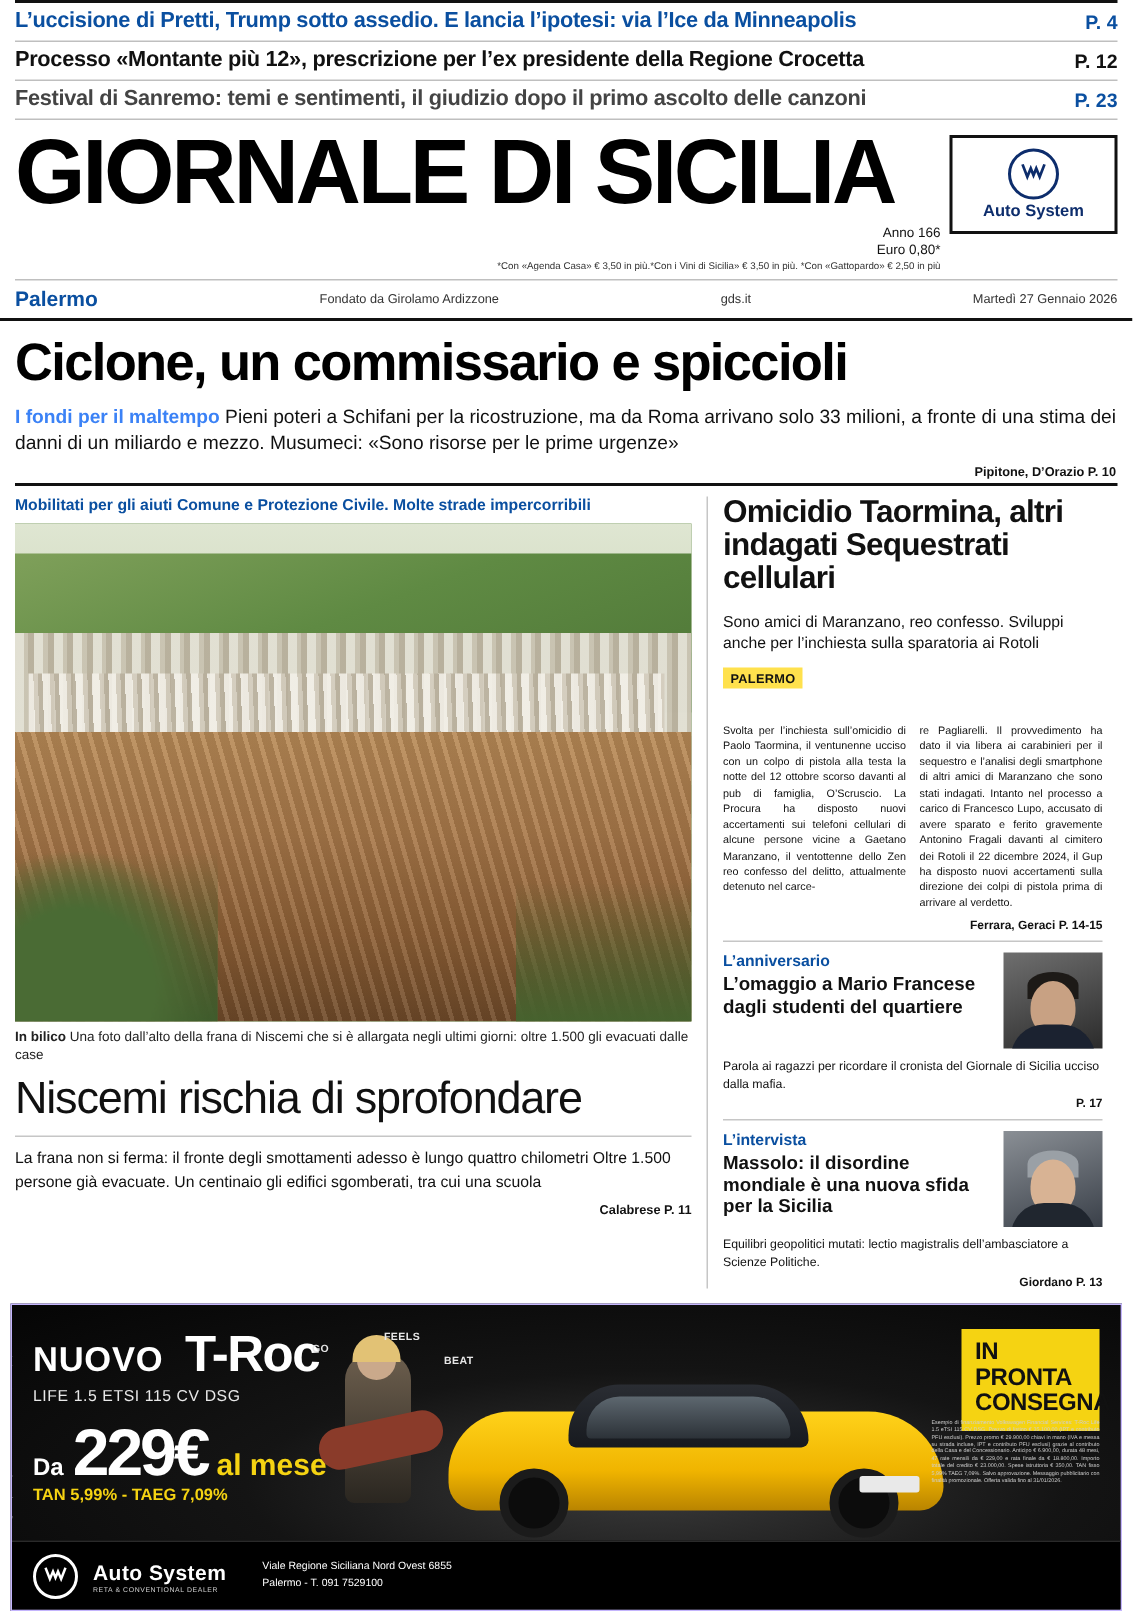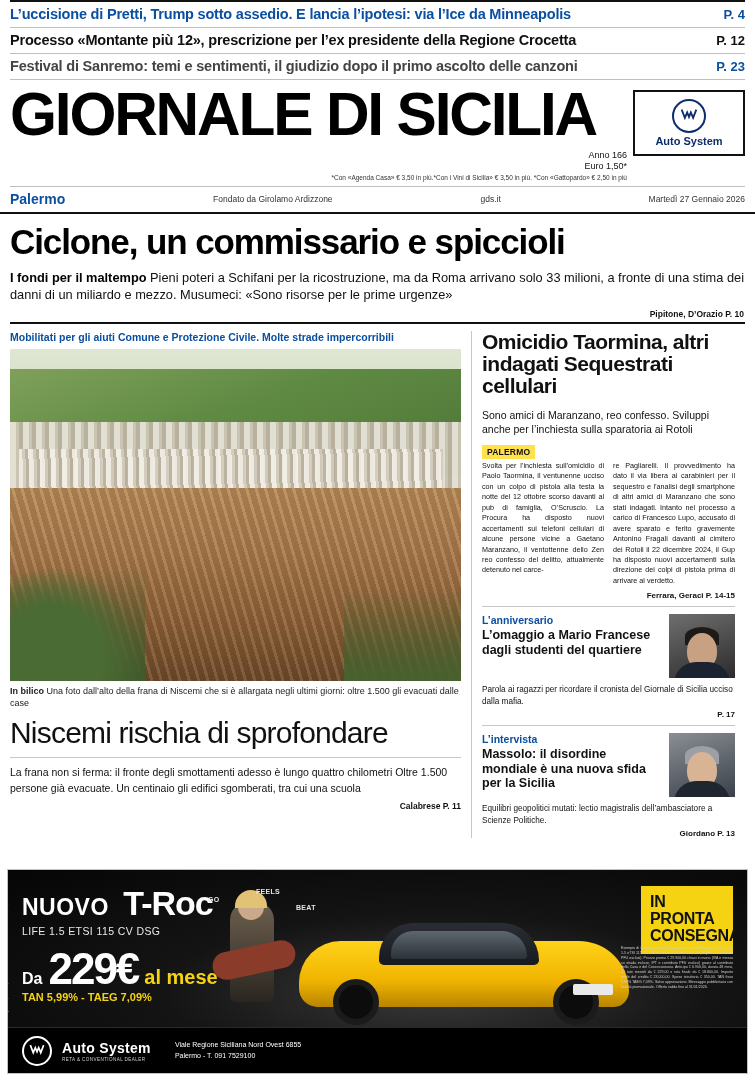--- a/index.html
+++ b/index.html
@@ -81,21 +81,21 @@
 
   
   .lead { padding:10px 10px 0 10px; }
   .lead h1 {
     margin:0; font-size:35px; font-weight:bold; letter-spacing:-1.1px; line-height:1.02;
     color:#000;
   }
   .lead-deck {
     margin-top:9px; font-size:12.8px; line-height:1.34; color:#111;
   }
-  .lead-deck .kicker { color:#000000; font-weight:bold; }
+  .lead-deck .kicker { color:#3b82f6; font-weight:bold; }
   .lead-by {
     text-align:right; font-size:8.5px; font-weight:bold; color:#111;
     margin-top:6px; padding-right:1px;
   }
   .lead-rule { border-bottom:2px solid #111; margin:3px 10px 0 10px; }
 
   
   .cols { display:flex; padding:0 10px; margin-top:7px; }
   .col-left { width:462px; padding-right:10px; border-right:1px solid #c6c6c6; }
   .col-right { width:263px; padding-left:10px; }
@@ -141,21 +141,21 @@
 
   
   .r-title {
     font-size:21px; font-weight:bold; line-height:1.06; letter-spacing:-0.5px; margin:0;
   }
   .r-deck { font-size:10.5px; line-height:1.35; margin-top:10px; color:#111; }
   .r-tag {
     display:inline-block; background:#ffe14d; color:#111; font-weight:bold;
     font-size:8.5px; padding:2px 5px; margin-top:9px; letter-spacing:0.2px;
   }
-  .r-cols { display:flex; gap:9px; margin-top:2px; }
+  .r-cols { display:flex; gap:9px; margin-top:22px; }
   .r-cols .c { width:50%; font-size:7.2px; line-height:1.45; text-align:justify; color:#111; }
   .r-by { text-align:right; font-size:8px; font-weight:bold; margin-top:5px; }
   .r-rule { border-bottom:1px solid #c6c6c6; margin:6px 0 7px 0; }
 
   .brief { display:flex; gap:8px; }
   .brief .txt { flex:1; }
   .brief-kicker { color:#0a4fa0; font-weight:bold; font-size:10.5px; }
   .brief-head { font-size:12.5px; font-weight:bold; line-height:1.16; margin-top:2px; }
   .brief-body { font-size:8.2px; line-height:1.4; margin-top:6px; color:#111; }
   .brief-by { text-align:right; font-size:8px; font-weight:bold; margin-top:3px; }
@@ -296,21 +296,21 @@
         <svg width="22" height="22" viewBox="0 0 24 24" aria-hidden="true">
           <path d="M4 5 L7.5 14 L10 8 L12 13 L14 8 L16.5 14 L20 5" fill="none" stroke="#0d2d6c" stroke-width="2" stroke-linejoin="miter"></path>
         </svg>
       </div>
       <div class="vw-label">Auto System</div>
     </div>
   </div>
 
   <div class="mast-sub">
     <div class="l1">Anno 166</div>
-    <div class="l1">Euro 1,50*</div>
+    <div class="l1">Euro 0,80*</div>
     <div class="l2">*Con «Agenda Casa» € 3,50 in più.*Con i Vini di Sicilia» € 3,50 in più. *Con «Gattopardo» € 2,50 in più</div>
   </div>
   <div class="mast-rule"></div>
 
   <div class="info-bar">
     <div class="info-city">Palermo</div>
     <div class="info-mid">Fondato da Girolamo Ardizzone</div>
     <div class="info-site">gds.it</div>
     <div class="info-date">Martedì 27 Gennaio 2026</div>
   </div>

